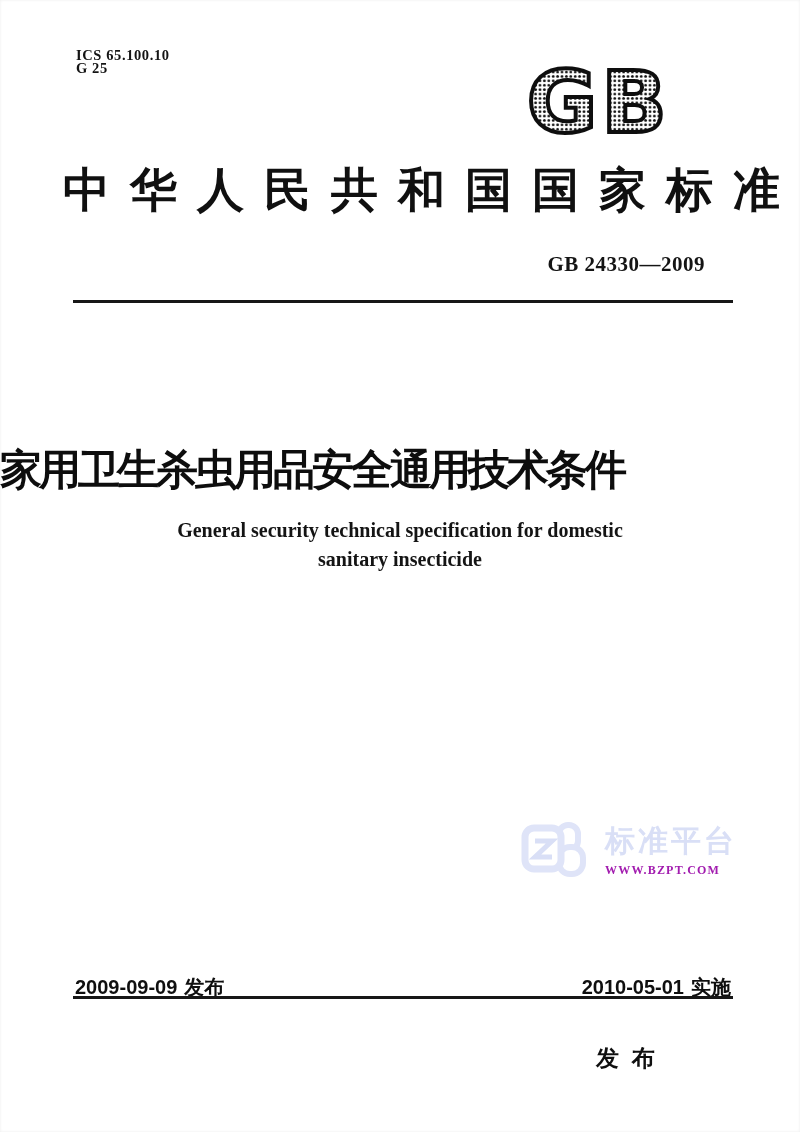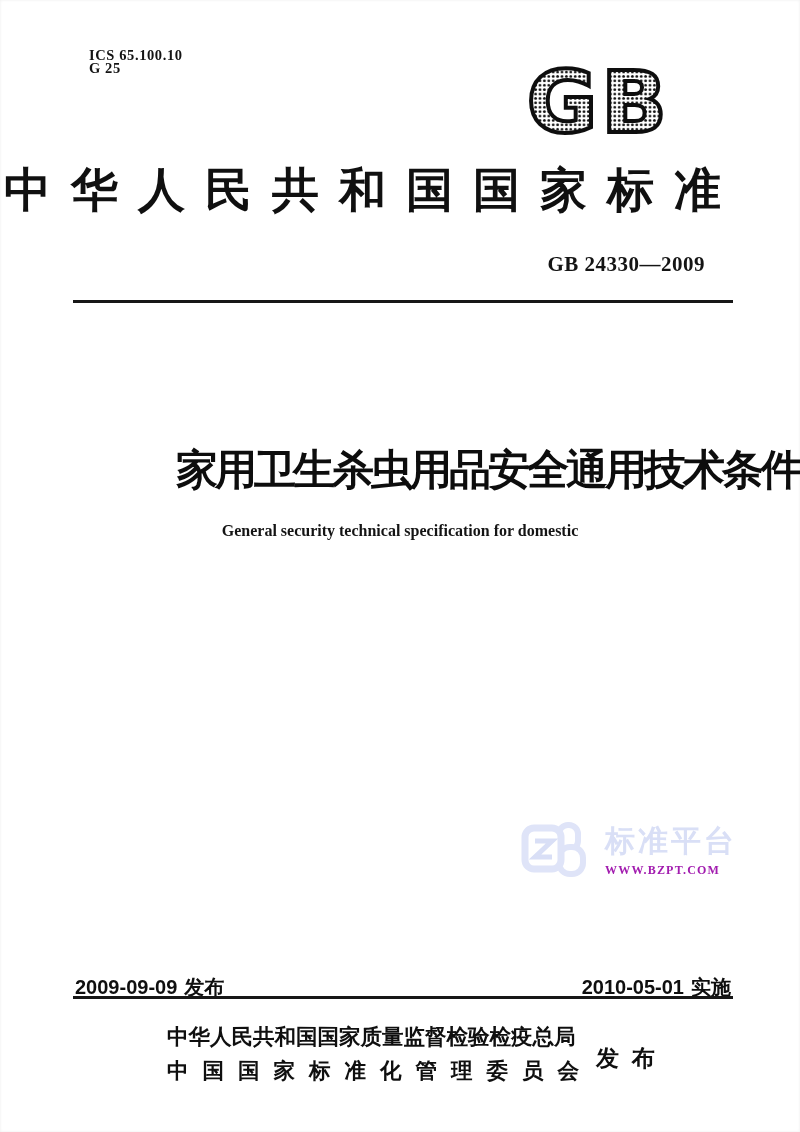--- a/index.html
+++ b/index.html
@@ -7,62 +7,62 @@
     position:relative; width:800px; height:1132px; margin:0 auto;
     background:#ffffff; color:#141414; overflow:hidden;
     box-shadow: inset 0 0 3px rgba(0,0,0,0.08);
     font-family:"Liberation Serif", serif;
   }
 
   
   .ics-block {
     position:absolute; left:76px; top:49px;
     font-family:"Liberation Serif", serif; font-weight:bold;
-    font-size:14.5px; line-height:13px; letter-spacing:0.6px; white-space:nowrap;margin-left:13px;
+    font-size:14.5px; line-height:13px; letter-spacing:0.6px; white-space:nowrap;
   }
 
   
   .gb-logo { position:absolute; left:529px; top:61px; }
   .gb-letter {
     font-family:"DejaVu Sans", sans-serif; font-weight:bold; font-size:86px;
     text-anchor:middle; fill:url(#halftone); stroke:#0e0e0e; stroke-width:4px;
   }
 
   
   .heading {
     position:absolute; left:0; top:162px; width:800px; margin:0;
-    text-align:left; white-space:nowrap; box-sizing:border-box;
+    text-align:right; white-space:nowrap; box-sizing:border-box;
     font-family:"Liberation Serif", serif; font-weight:bold;
     font-size:47px; line-height:56px; letter-spacing:20px; padding-left:4px;
     color:#101010;
   }
 
   .std-number {
     position:absolute; top:252px; right:95px;
     font-family:"Liberation Serif", serif; font-weight:bold;
     font-size:21px; letter-spacing:0.5px; white-space:nowrap;
   }
 
   .rule { position:absolute; left:73px; width:660px; background:#171717; }
   .rule-top { top:300px; height:3px; }
   .rule-bottom { top:996px; height:3px; }
 
   
   .title-cn {
     position:absolute; left:0; top:444px; width:800px; margin:0;
-    text-align:right; white-space:nowrap;
+    text-align:left; white-space:nowrap;
     font-family:"Liberation Sans", sans-serif; font-weight:bold;
     font-size:42px; line-height:52px; letter-spacing:-3px; color:#0d0d0d;
   }
 
   
   .title-en {
     position:absolute; left:0; top:516px; width:800px;
     text-align:center; font-family:"Liberation Serif", serif;
-    font-weight:bold; font-size:16px; line-height:29px; color:#141414;
+    font-weight:bold; font-size:20px; line-height:29px; color:#141414;
   }
 
   
   .watermark { position:absolute; left:521px; top:818px; display:flex; align-items:flex-start; }
   .wm-logo .wm-shape { fill:#ffffff; stroke:#dfe4f8; }
   .wm-logo .wm-bump { stroke-width:6; }
   .wm-logo .wm-square { stroke-width:7; }
   .wm-logo .wm-z { fill:none; stroke:#d9dff6; stroke-width:5; }
   .wm-text { margin-left:18px; }
   .wm-name {
@@ -124,20 +124,21 @@
   <h1 class="heading">中华人民共和国国家标准</h1>
 
   <div class="std-number">GB 24330—2009</div>
 
   <div class="rule rule-top"></div>
 
   <h2 class="title-cn">家用卫生杀虫用品安全通用技术条件</h2>
 
   <div class="title-en">
     <div>General security technical specification for domestic</div>
+    <div>sanitary insecticide</div>
   </div>
 
   <div class="watermark">
     <svg class="wm-logo" width="66" height="62" viewBox="0 0 66 62" aria-hidden="true">
       <rect class="wm-shape wm-bump" x="38" y="7" width="19" height="25" rx="9"></rect>
       <rect class="wm-shape wm-bump" x="38" y="29" width="24" height="27" rx="11"></rect>
       <rect class="wm-shape wm-square" x="4" y="10" width="36" height="41" rx="9"></rect>
       <path class="wm-z" d="M14 23 H31 L14 39 H31"></path>
     </svg>
     <div class="wm-text">
@@ -149,20 +150,16 @@
   <div class="date date-issue">
     <span>2009-09-09</span><span class="date-label">发布</span>
   </div>
 
   <div class="date date-impl">
     <span>2010-05-01</span><span class="date-label">实施</span>
   </div>
 
   <div class="rule rule-bottom"></div>
 
-  <div class="publishers">
-    <div class="pub-line1">中华人民共和国国家质量监督检验检疫总局</div>
-    <div class="pub-line2">中国国家标准化管理委员会</div>
-  </div>
 
   <div class="publish-label">发 布</div>
 
 </div>
 
 </body></html>

